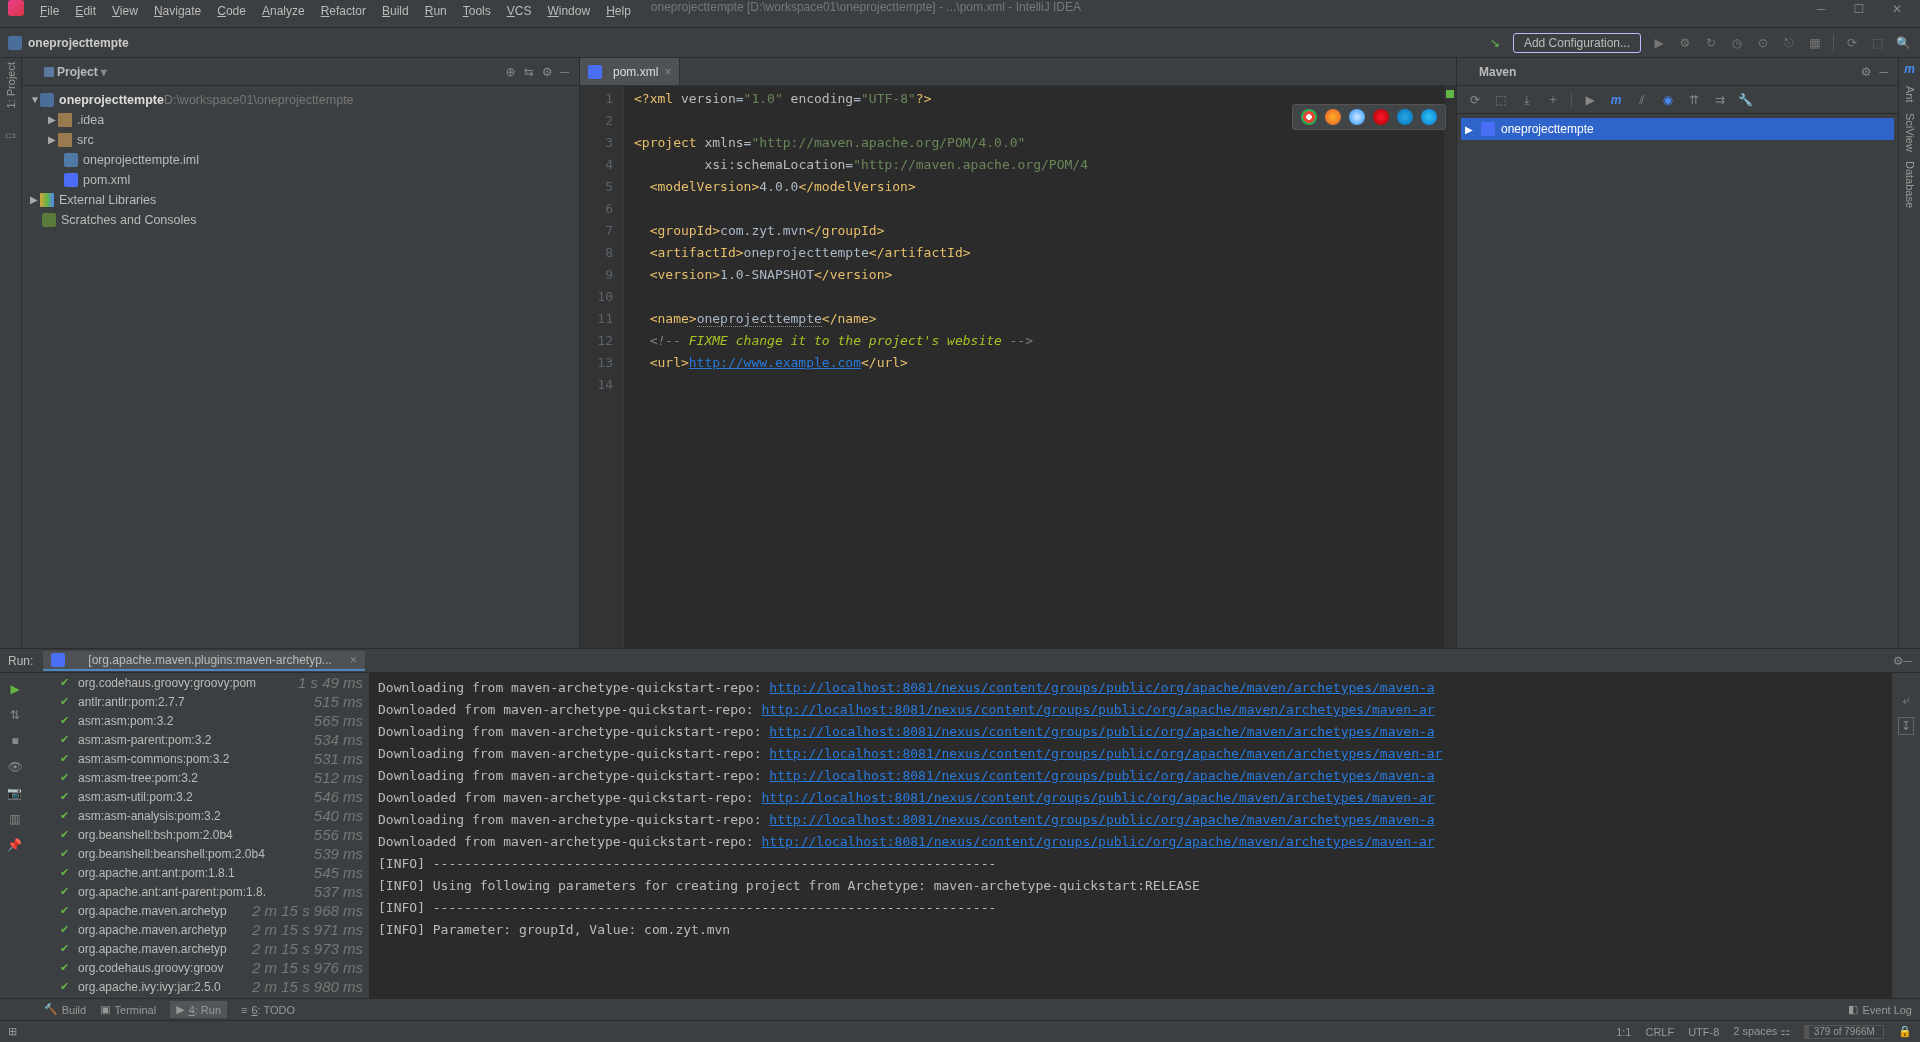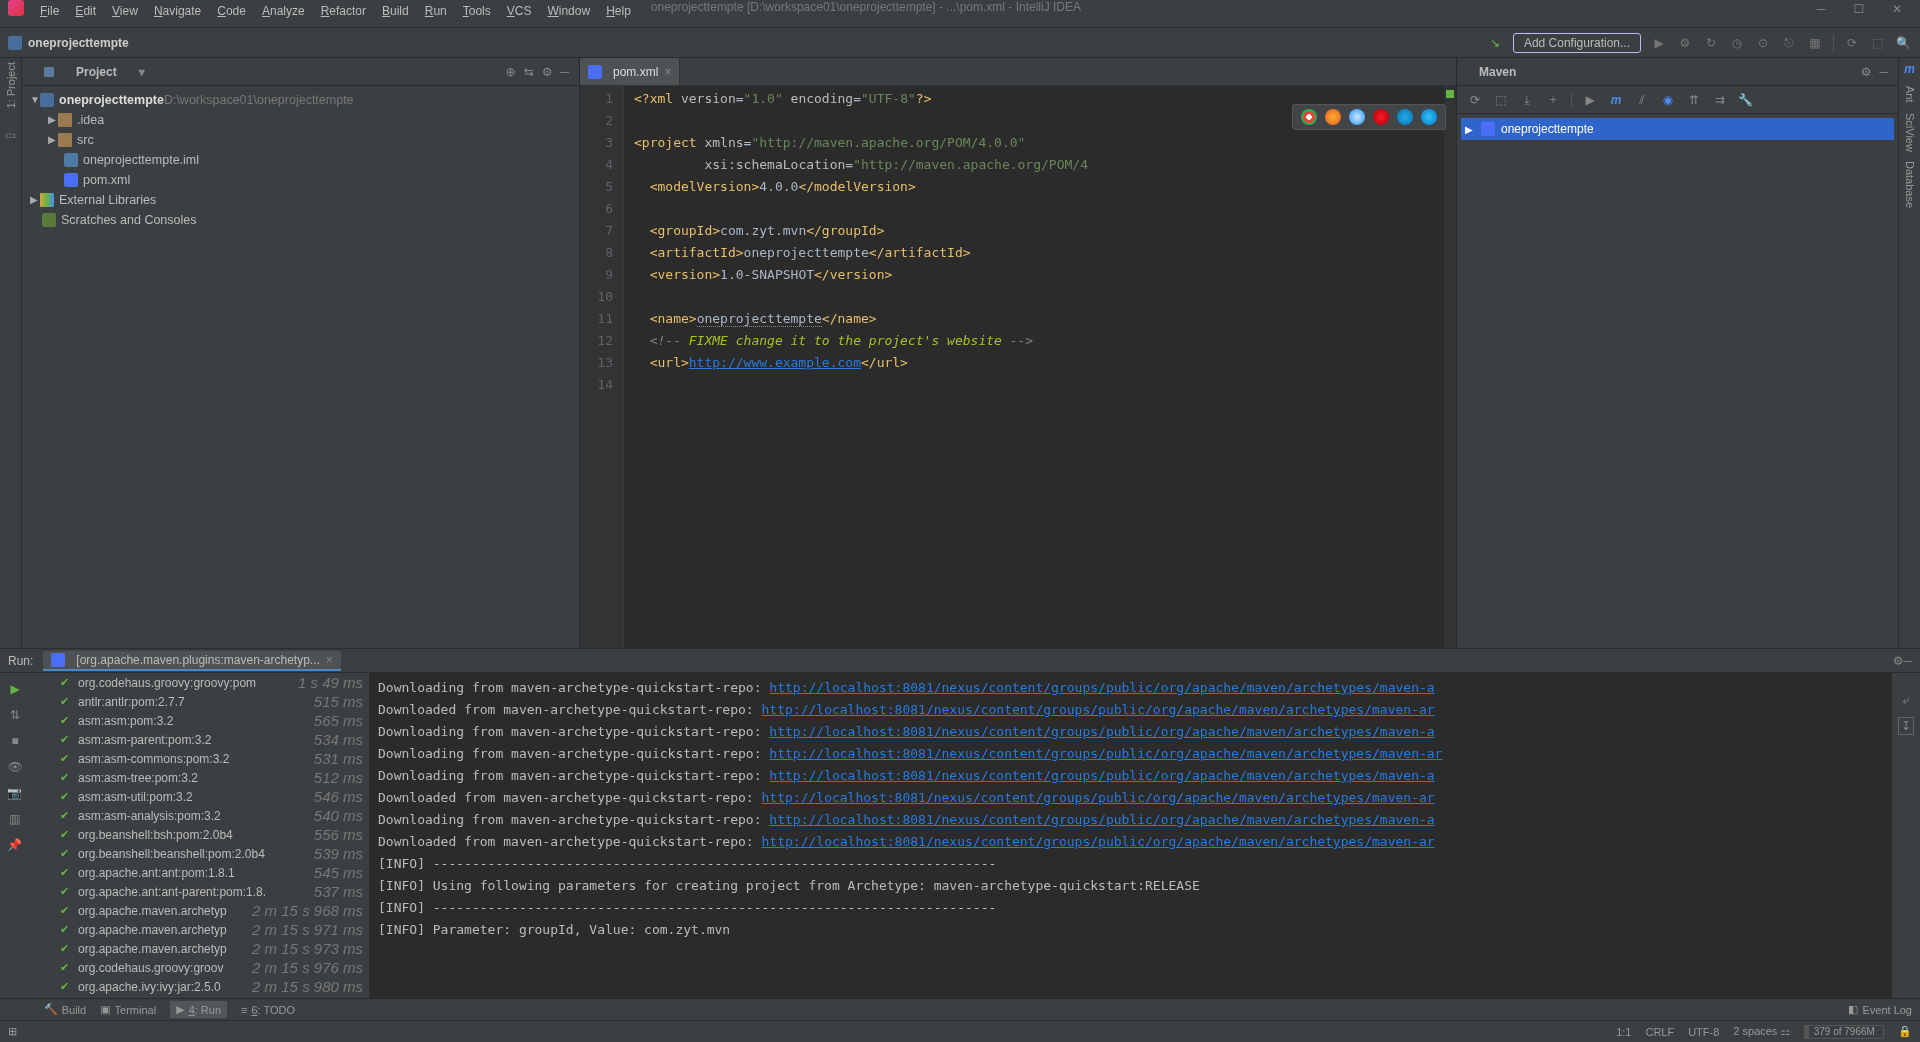--- a/index.html
+++ b/index.html
@@ -102,21 +102,21 @@
   flex-direction: column;
 }
 .panel-header {
   height: 28px;
   display: flex;
   align-items: center;
   padding: 0 6px;
   border-bottom: 1px solid #2b2b2b;
   background: #3c3f41;
 }
-.panel-header .title { display: flex; align-items: center; gap: 22px; font-weight: bold; padding-left: 16px; }
+.panel-header .title { display: flex; align-items: center; gap: 3px; font-weight: bold; padding-left: 16px; }
 .panel-header .spacer { flex: 1; }
 .panel-header .hicon { color: #888; padding: 2px 4px; }
 
 .tree {
   flex: 1;
   overflow: auto;
   padding: 4px 0;
   font-size: 12.5px;
   line-height: 20px;
 }
@@ -240,21 +240,21 @@
 .run-header {
   height: 24px;
   display: flex;
   align-items: center;
   padding: 0 8px;
   background: #3c3f41;
   border-bottom: 1px solid #2b2b2b;
 }
 .run-header .rtitle { color: #bbb; margin-right: 10px; }
 .run-tab {
-  display: flex; align-items: center; gap: 6px;
+  display: flex; align-items: center; gap: 18px;
   background: #4e5254;
   padding: 2px 8px;
   border-bottom: 2px solid #4a88c7;
 }
 .run-header .spacer { flex: 1; }
 .run-body {
   flex: 1;
   display: flex;
   min-height: 0;
 }

